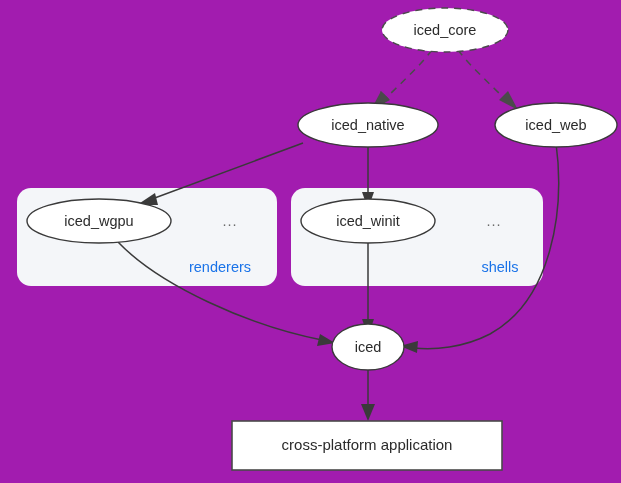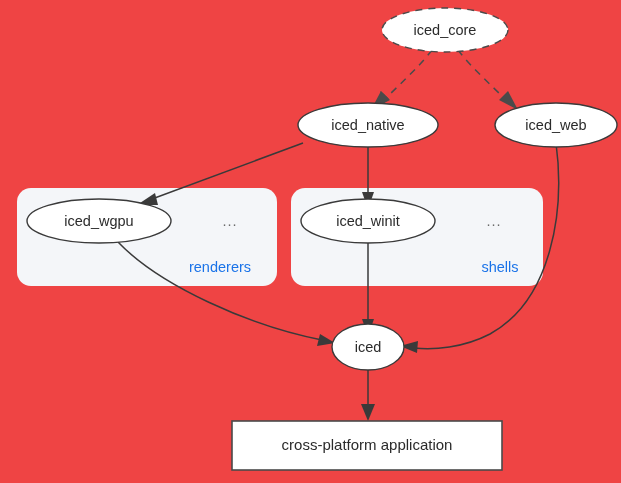--- a/index.html
+++ b/index.html
@@ -7,21 +7,21 @@
     padding: 0;
     background: #ffffff;
   }
   body {
     font-family: "Liberation Sans", sans-serif;
   }
   #canvas {
     position: relative;
     width: 621px;
     height: 483px;
-    background: #ef4444;
+    background: #a21caf;
     overflow: hidden;
   }
   #graph-svg {
     position: absolute;
     left: 0;
     top: 0;
     width: 621px;
     height: 483px;
   }
   .node-ellipse {

